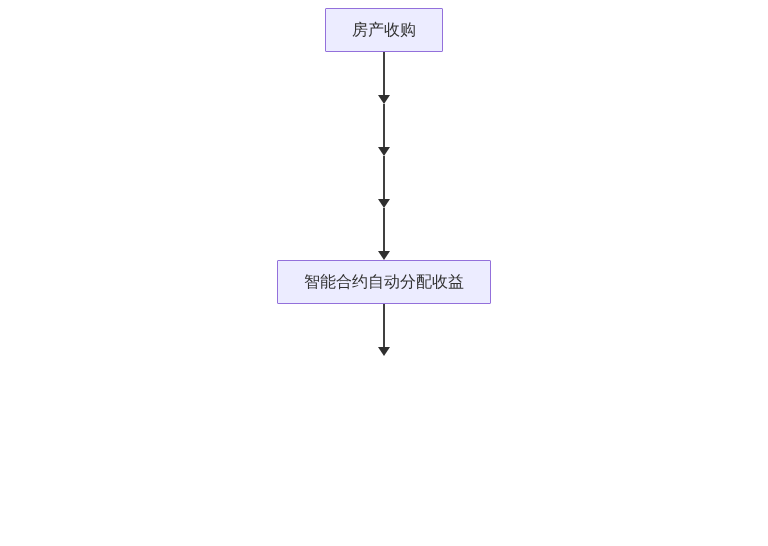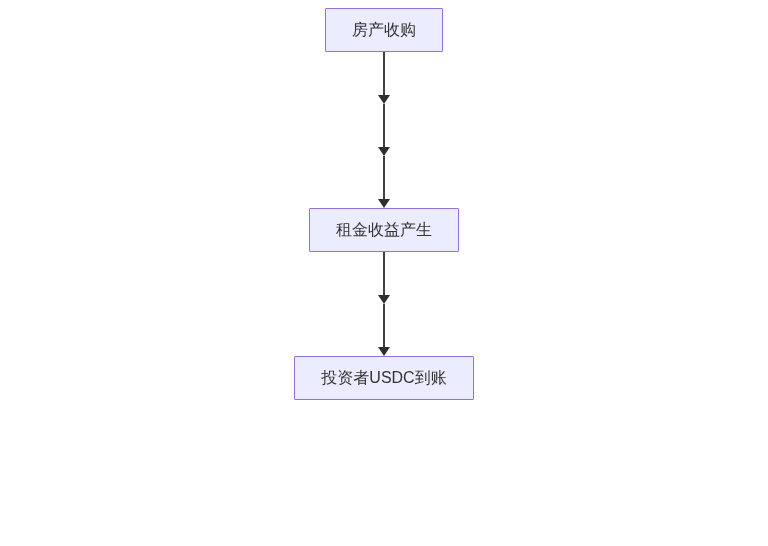--- a/index.html
+++ b/index.html
@@ -74,32 +74,29 @@
     <div class="line"></div>
     <div class="arrowhead"></div>
   </div>
 
 
   <div class="connector">
     <div class="line"></div>
     <div class="arrowhead"></div>
   </div>
 
+
+  <div class="connector">
+    <div class="line"></div>
+    <div class="arrowhead"></div>
+  </div>
+
   <div class="node">
-    <span>租金收益产生</span>
+    <span>智能合约自动分配收益</span>
   </div>
 
   <div class="connector">
     <div class="line"></div>
     <div class="arrowhead"></div>
   </div>
 
 
-  <div class="connector">
-    <div class="line"></div>
-    <div class="arrowhead"></div>
-  </div>
-
-  <div class="node">
-    <span>投资者USDC到账</span>
-  </div>
-
 </div>
 
 </body></html>

